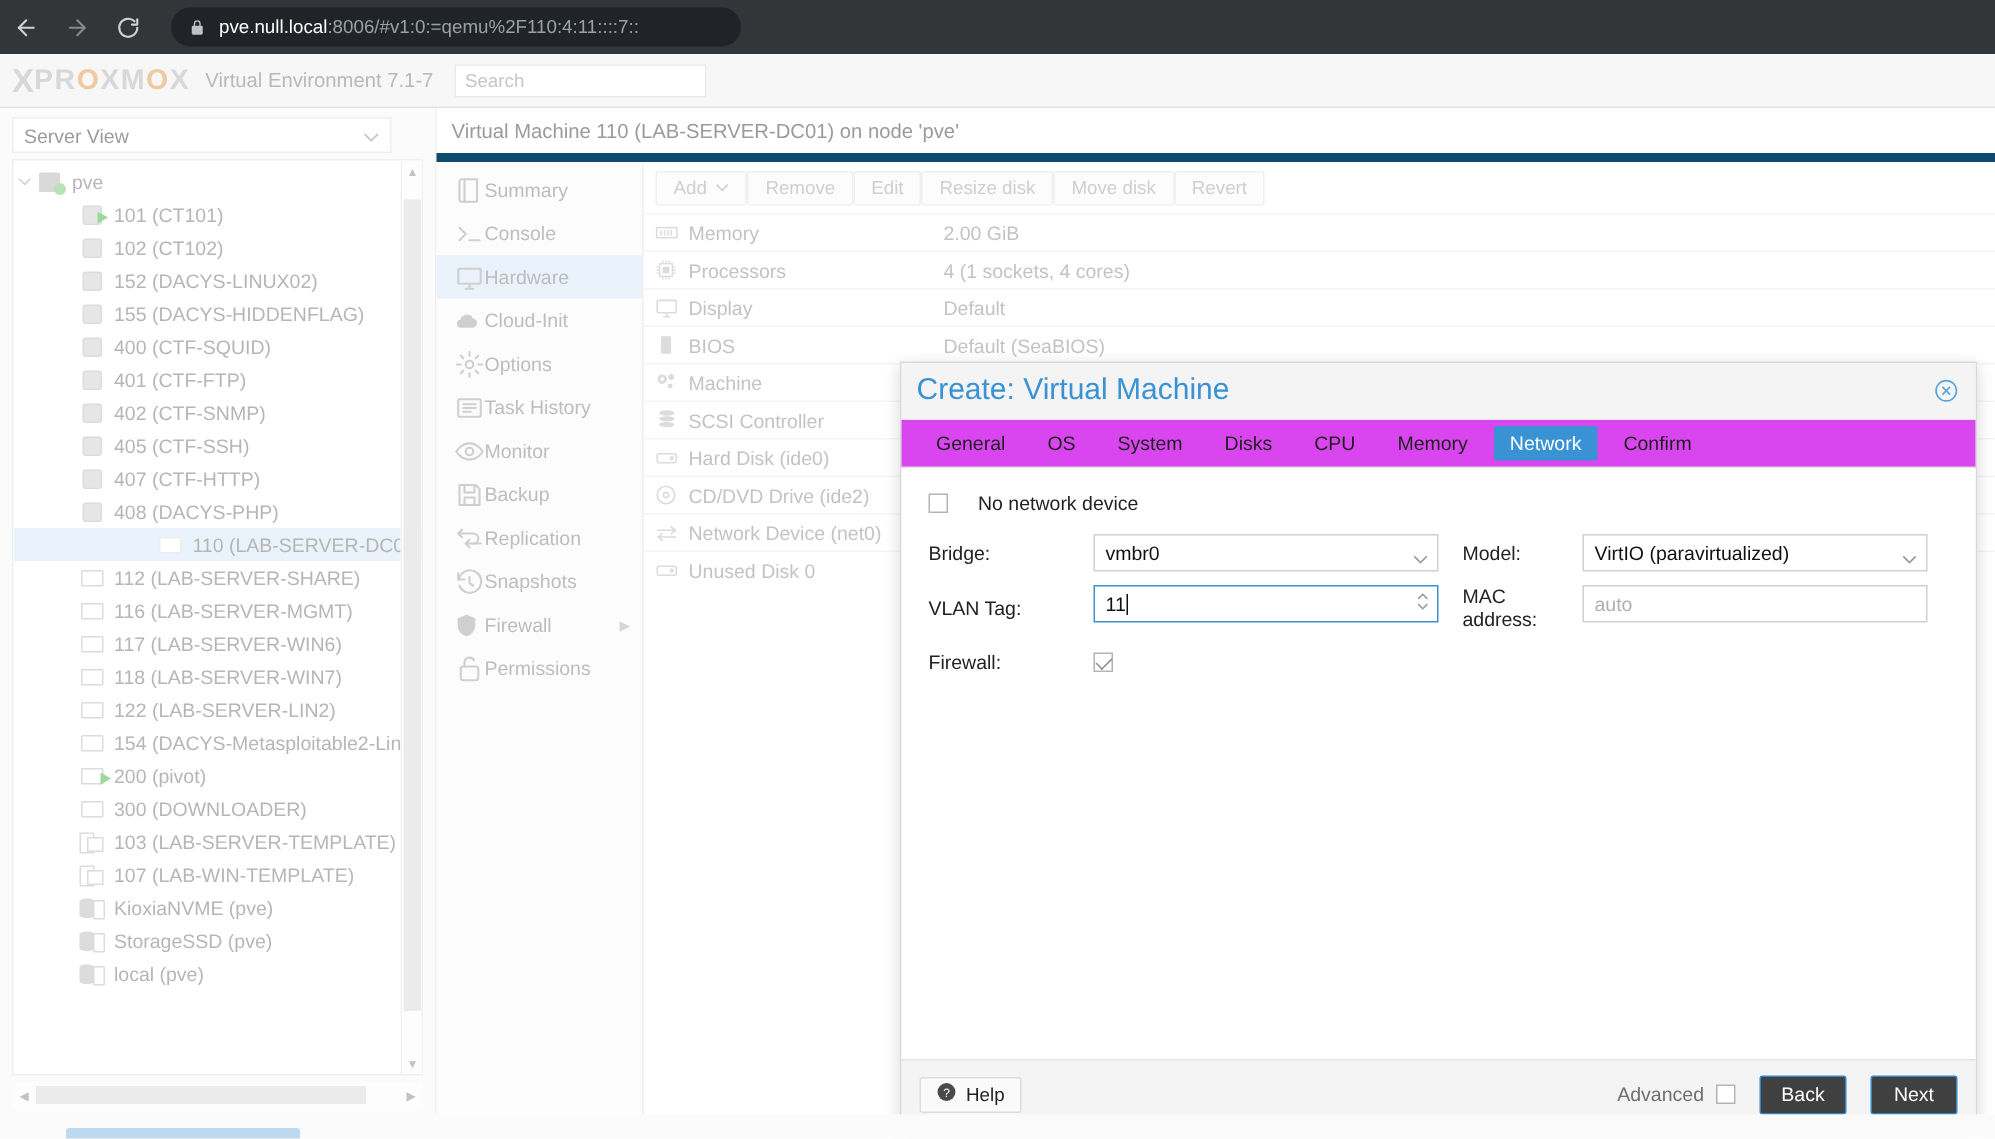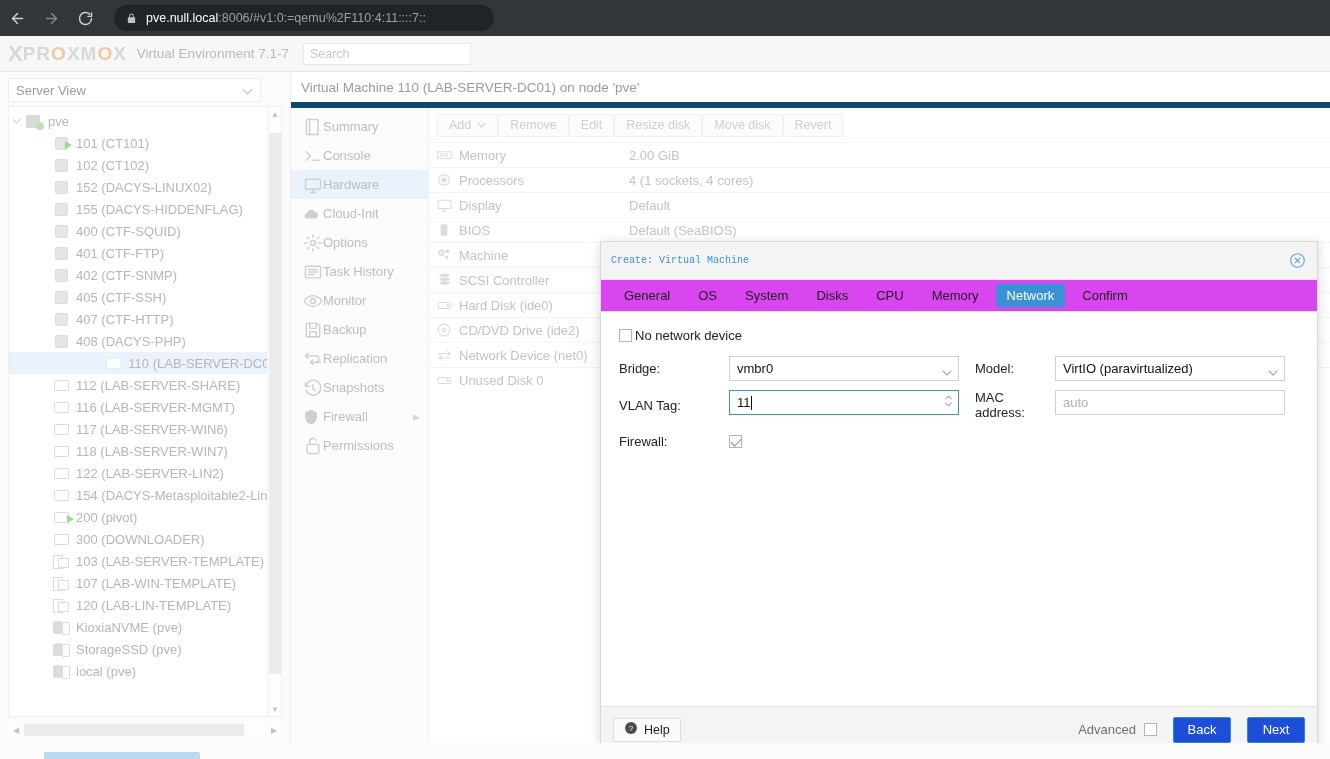--- a/index.html
+++ b/index.html
@@ -167,40 +167,40 @@
   .modal {
     position: absolute; left: 600px; top: 241px; width: 718px; height: 512px;
     background: #ffffff; border: 1px solid #d8d8d8;
     box-shadow: 0 2px 10px rgba(0,0,0,.16);
     display: flex; flex-direction: column;
   }
   .modal-head {
     height: 38px; background: #f4f4f4; border-bottom: 1px solid #eaeaea;
     display: flex; align-items: center; padding: 0 10px;
   }
-  .modal-title { color: #3892d4; font-size: 10px; font-family: Liberation Mono, monospace; }
+  .modal-title { color: #3892d4; font-size: 20px; }
   .modal-close { margin-left: auto; width: 20px; height: 20px;
     color: #5aa5dd; display: flex; align-items: center;
     justify-content: center; }
   .modal-tabs {
     height: 32px; background: #d946ef; border-bottom: 1px solid #e2e2e2;
     display: flex; align-items: center; padding-left: 12px; gap: 6px;
   }
   .tab { height: 23px; padding: 0 11px; display: flex; align-items: center;
     color: #1e1e1e; font-size: 13px; border-radius: 2px; }
   .tab.active { background: #3892d4; color: #ffffff; }
   .modal-body { flex: 1; padding: 16px 18px 0 18px; background:#fff; }
   .chk-row { display: flex; align-items: center; margin-bottom: 13px; }
   .chkbox { width: 13px; height: 13px; border: 1px solid #b4b4b4;
     background: #fff; display: inline-flex; align-items: center;
     justify-content: center; flex: none; }
   .chkbox.checked::after { content: ""; width: 9px; height: 5px;
     border-left: 1.6px solid #8d8d8d; border-bottom: 1.6px solid #8d8d8d;
     transform: rotate(-45deg); margin-bottom: 2px; }
-  .chk-label { margin-left: 3px; color: #222; font-size: 13px; }
+  .chk-label { margin-left: 20px; color: #222; font-size: 13px; }
   .form-grid { display: grid;
     grid-template-columns: 110px 230px 96px 230px; row-gap: 9px; }
   .f-label { color: #222; font-size: 13px; display: flex;
     align-items: center; }
   .f-ctl { position: relative; }
   .f-input { width: 100%; height: 25px; border: 1px solid #d0d0d0;
     background: #fff; font-size: 13px; color: #111;
     padding: 0 22px 0 7px; line-height: 23px; }
   .f-input.focused { border: 1px solid #3892d4; }
   .f-input.ph { color: #b0b0b0; }
@@ -213,21 +213,21 @@
     height: 46px; background: #f4f4f4; border-top: 1px solid #e2e2e2;
     display: flex; align-items: center; padding: 0 12px;
   }
   .help-btn { height: 24px; padding: 0 10px; background: #fafafa;
     border: 1px solid #dedede; border-radius: 2px;
     display: flex; align-items: center; gap: 6px;
     color: #222; font-size: 12.5px; }
   .adv-wrap { margin-left: auto; display: flex; align-items: center;
     gap: 8px; }
   .adv-label { color: #6f6f6f; font-size: 13px; }
-  .btn-primary { height: 26px; min-width: 58px; background: #1d4ed8;
+  .btn-primary { height: 26px; min-width: 58px; background: #404040;
     border: 1px solid #3287c8; color: #fff; font-size: 13px;
     display: flex; align-items: center; justify-content: center;
     border-radius: 2px; margin-left: 8px; }
 
   
   .taskbar { position: absolute; left: 0; bottom: 0; width: 1330px;
     height: 16px; background: #fbfbfb; }
   .task-chip { position: absolute; left: 44px; top: 9px; width: 156px;
     height: 14px; background: #bcd9ef; border-radius: 2px; }
 </style>
@@ -447,27 +447,20 @@
               <span class="ic-tpl"></span>
             </span>
             <span>103 (LAB-SERVER-TEMPLATE)</span>
           </div>
           <div class="tree-row">
             <span class="ind" style="width: 42px;"></span>
             <span class="tree-ico">
               <span class="ic-tpl"></span>
             </span>
             <span>107 (LAB-WIN-TEMPLATE)</span>
-          </div>
-          <div class="tree-row">
-            <span class="ind" style="width: 42px;"></span>
-            <span class="tree-ico">
-              <span class="ic-tpl"></span>
-            </span>
-            <span>120 (LAB-LIN-TEMPLATE)</span>
           </div>
           <div class="tree-row">
             <span class="ind" style="width: 42px;"></span>
             <span class="tree-ico">
               <span class="ic-stor"></span>
             </span>
             <span>KioxiaNVME (pve)</span>
           </div>
           <div class="tree-row">
             <span class="ind" style="width: 42px;"></span>

